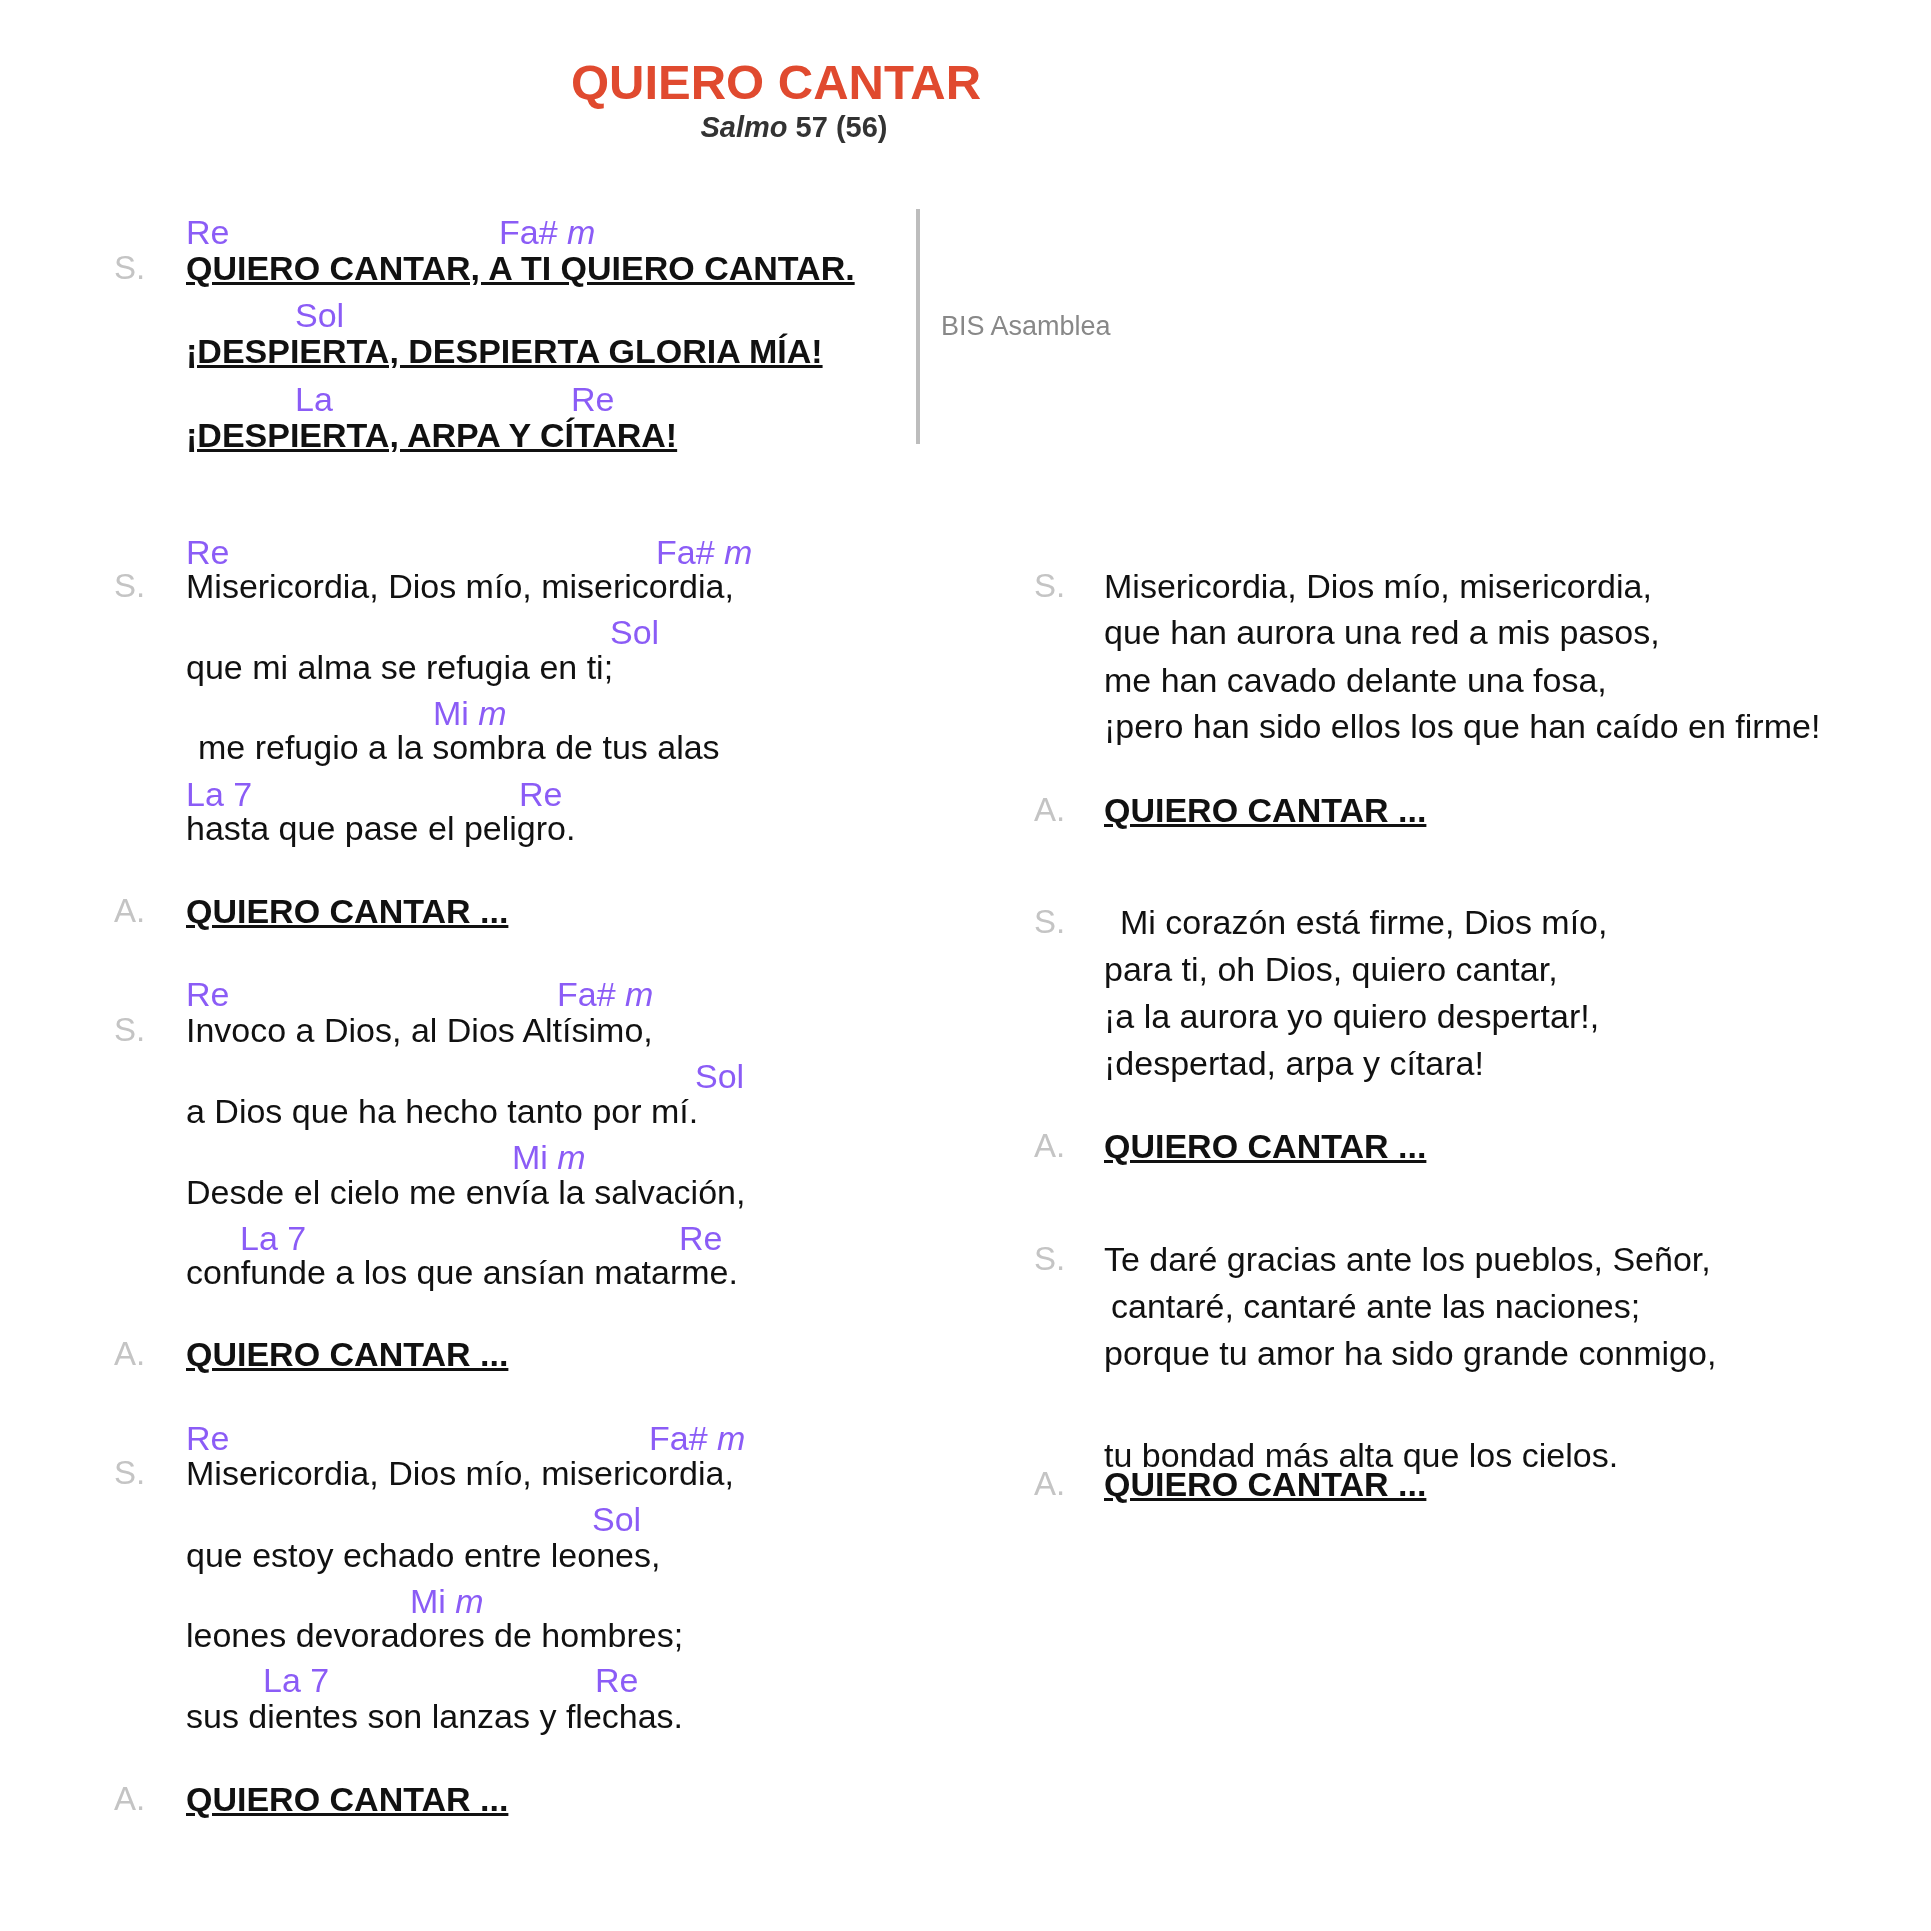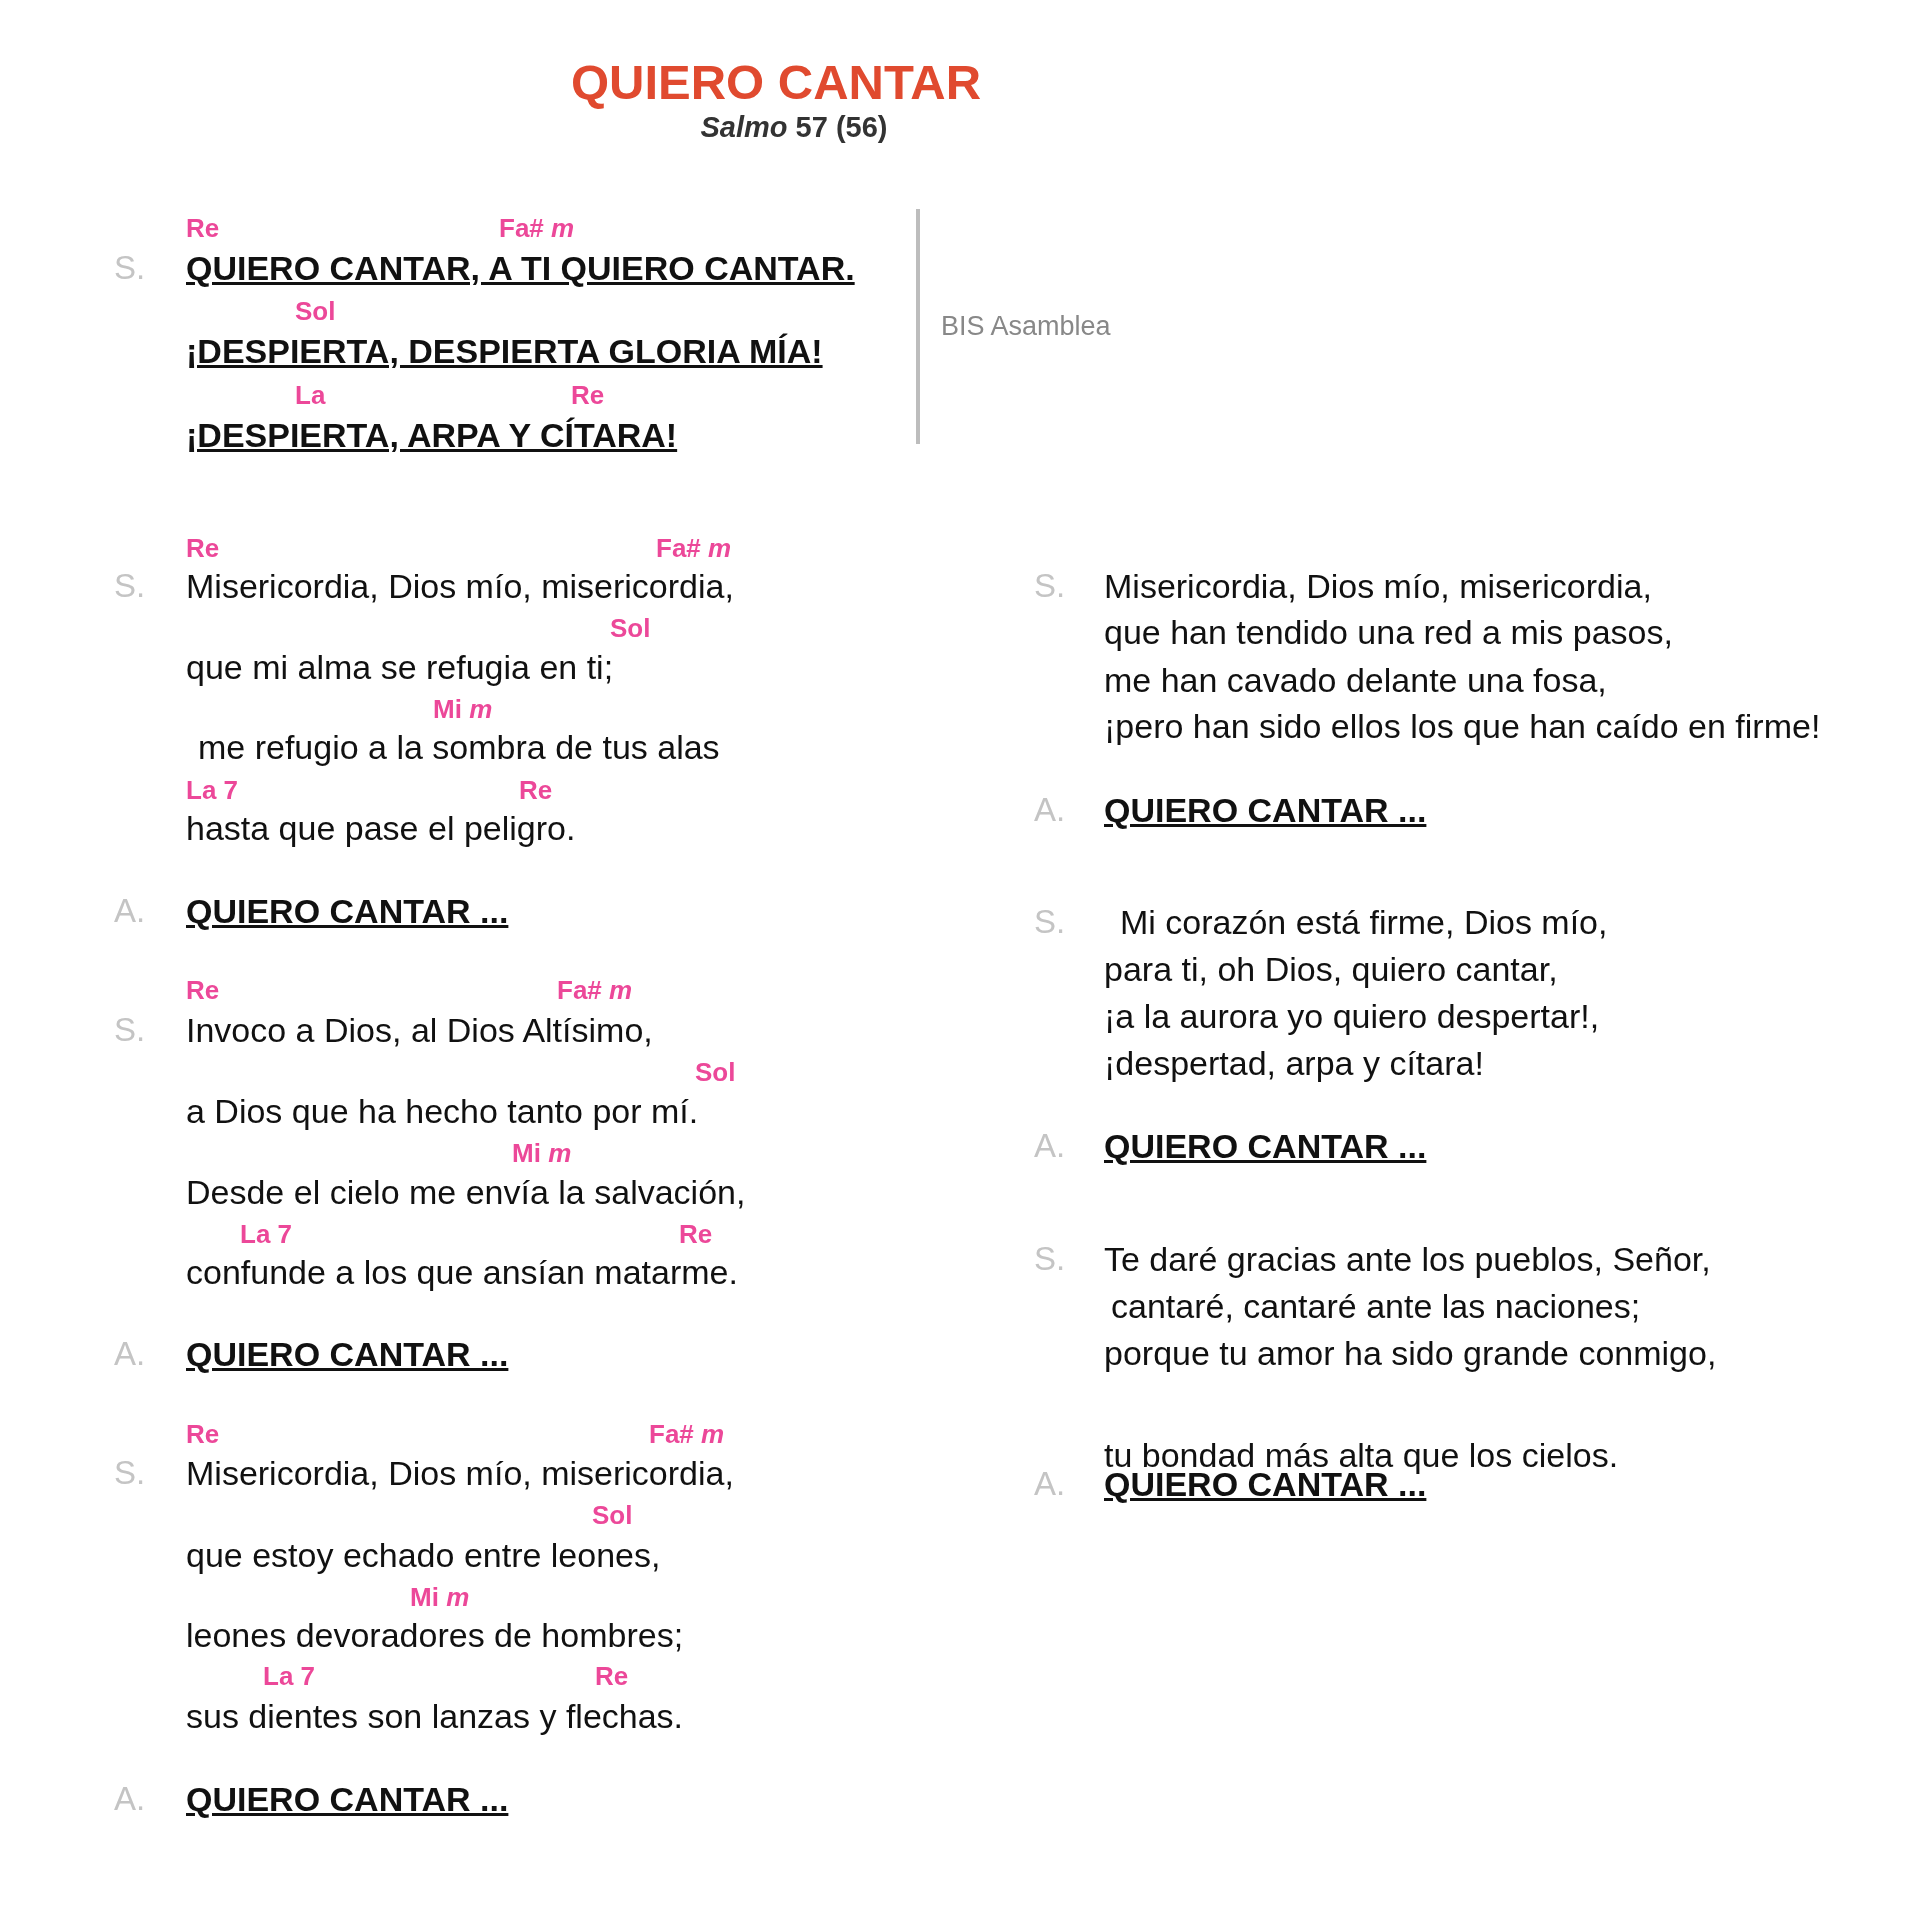--- a/index.html
+++ b/index.html
@@ -4,21 +4,21 @@
 <style>
   html, body { margin: 0; padding: 0; background: #ffffff; }
   body { width: 1931px; height: 1931px; position: relative; overflow: hidden;
          font-family: "Liberation Sans", "DejaVu Sans", sans-serif; }
   .abs { position: absolute; white-space: nowrap; }
   .title { left: 0; width: 1552px; top: 54px; text-align: center; font-weight: bold;
            font-size: 49px; color: #e04a2f; letter-spacing: 0px; }
   .subtitle { left: 0; width: 1588px; top: 111px; text-align: center; font-weight: bold;
               font-size: 29px; color: #333333; }
   .subtitle .it { font-style: italic; }
-  .chord { font-size: 26px; color: #ec4899; font-weight: bold; line-height: 1; }
+  .chord { font-size: 34px; color: #8b5cf6; font-weight: normal; line-height: 1; }
   .chord .minor { font-style: italic; }
   .lyric { font-size: 34px; color: #111111; line-height: 1; }
   .lyric.bold { font-weight: bold; text-decoration: underline; }
   .role { font-size: 33px; color: #c4c4c4; line-height: 1; }
   .divider { position: absolute; left: 916px; top: 209px; width: 3.5px; height: 235px; background: #bdbdbd; }
   .bis { font-size: 27px; color: #888888; line-height: 1; }
 </style>
 </head>
 <body>
 
@@ -98,21 +98,21 @@
   <div class="abs chord" style="left:595px;top:1663px;"><span>Re</span></div>
   <div class="abs lyric" style="left:186px;top:1699px;">sus dientes son lanzas y flechas.</div>
 
   <div class="abs role" style="left:114px;top:1782px;">A.</div>
   <div class="abs lyric bold" style="left:186px;top:1782px;">QUIERO CANTAR ...</div>
 </div>
 
 <div>
   <div class="abs role" style="left:1034px;top:569px;">S.</div>
   <div class="abs lyric" style="left:1104px;top:569px;">Misericordia, Dios mío, misericordia,</div>
-  <div class="abs lyric" style="left:1104px;top:615px;">que han tendido una red a mis pasos,</div>
+  <div class="abs lyric" style="left:1104px;top:615px;">que han aurora una red a mis pasos,</div>
   <div class="abs lyric" style="left:1104px;top:663px;">me han cavado delante una fosa,</div>
   <div class="abs lyric" style="left:1104px;top:709px;">¡pero han sido ellos los que han caído en firme!</div>
   <div class="abs role" style="left:1034px;top:793px;">A.</div>
   <div class="abs lyric bold" style="left:1104px;top:793px;">QUIERO CANTAR ...</div>
 </div>
 
 <div>
   <div class="abs role" style="left:1034px;top:905px;">S.</div>
   <div class="abs lyric" style="left:1104px;top:905px;margin-left:16px;">Mi corazón está firme, Dios mío,</div>
   <div class="abs lyric" style="left:1104px;top:952px;">para ti, oh Dios, quiero cantar,</div>

